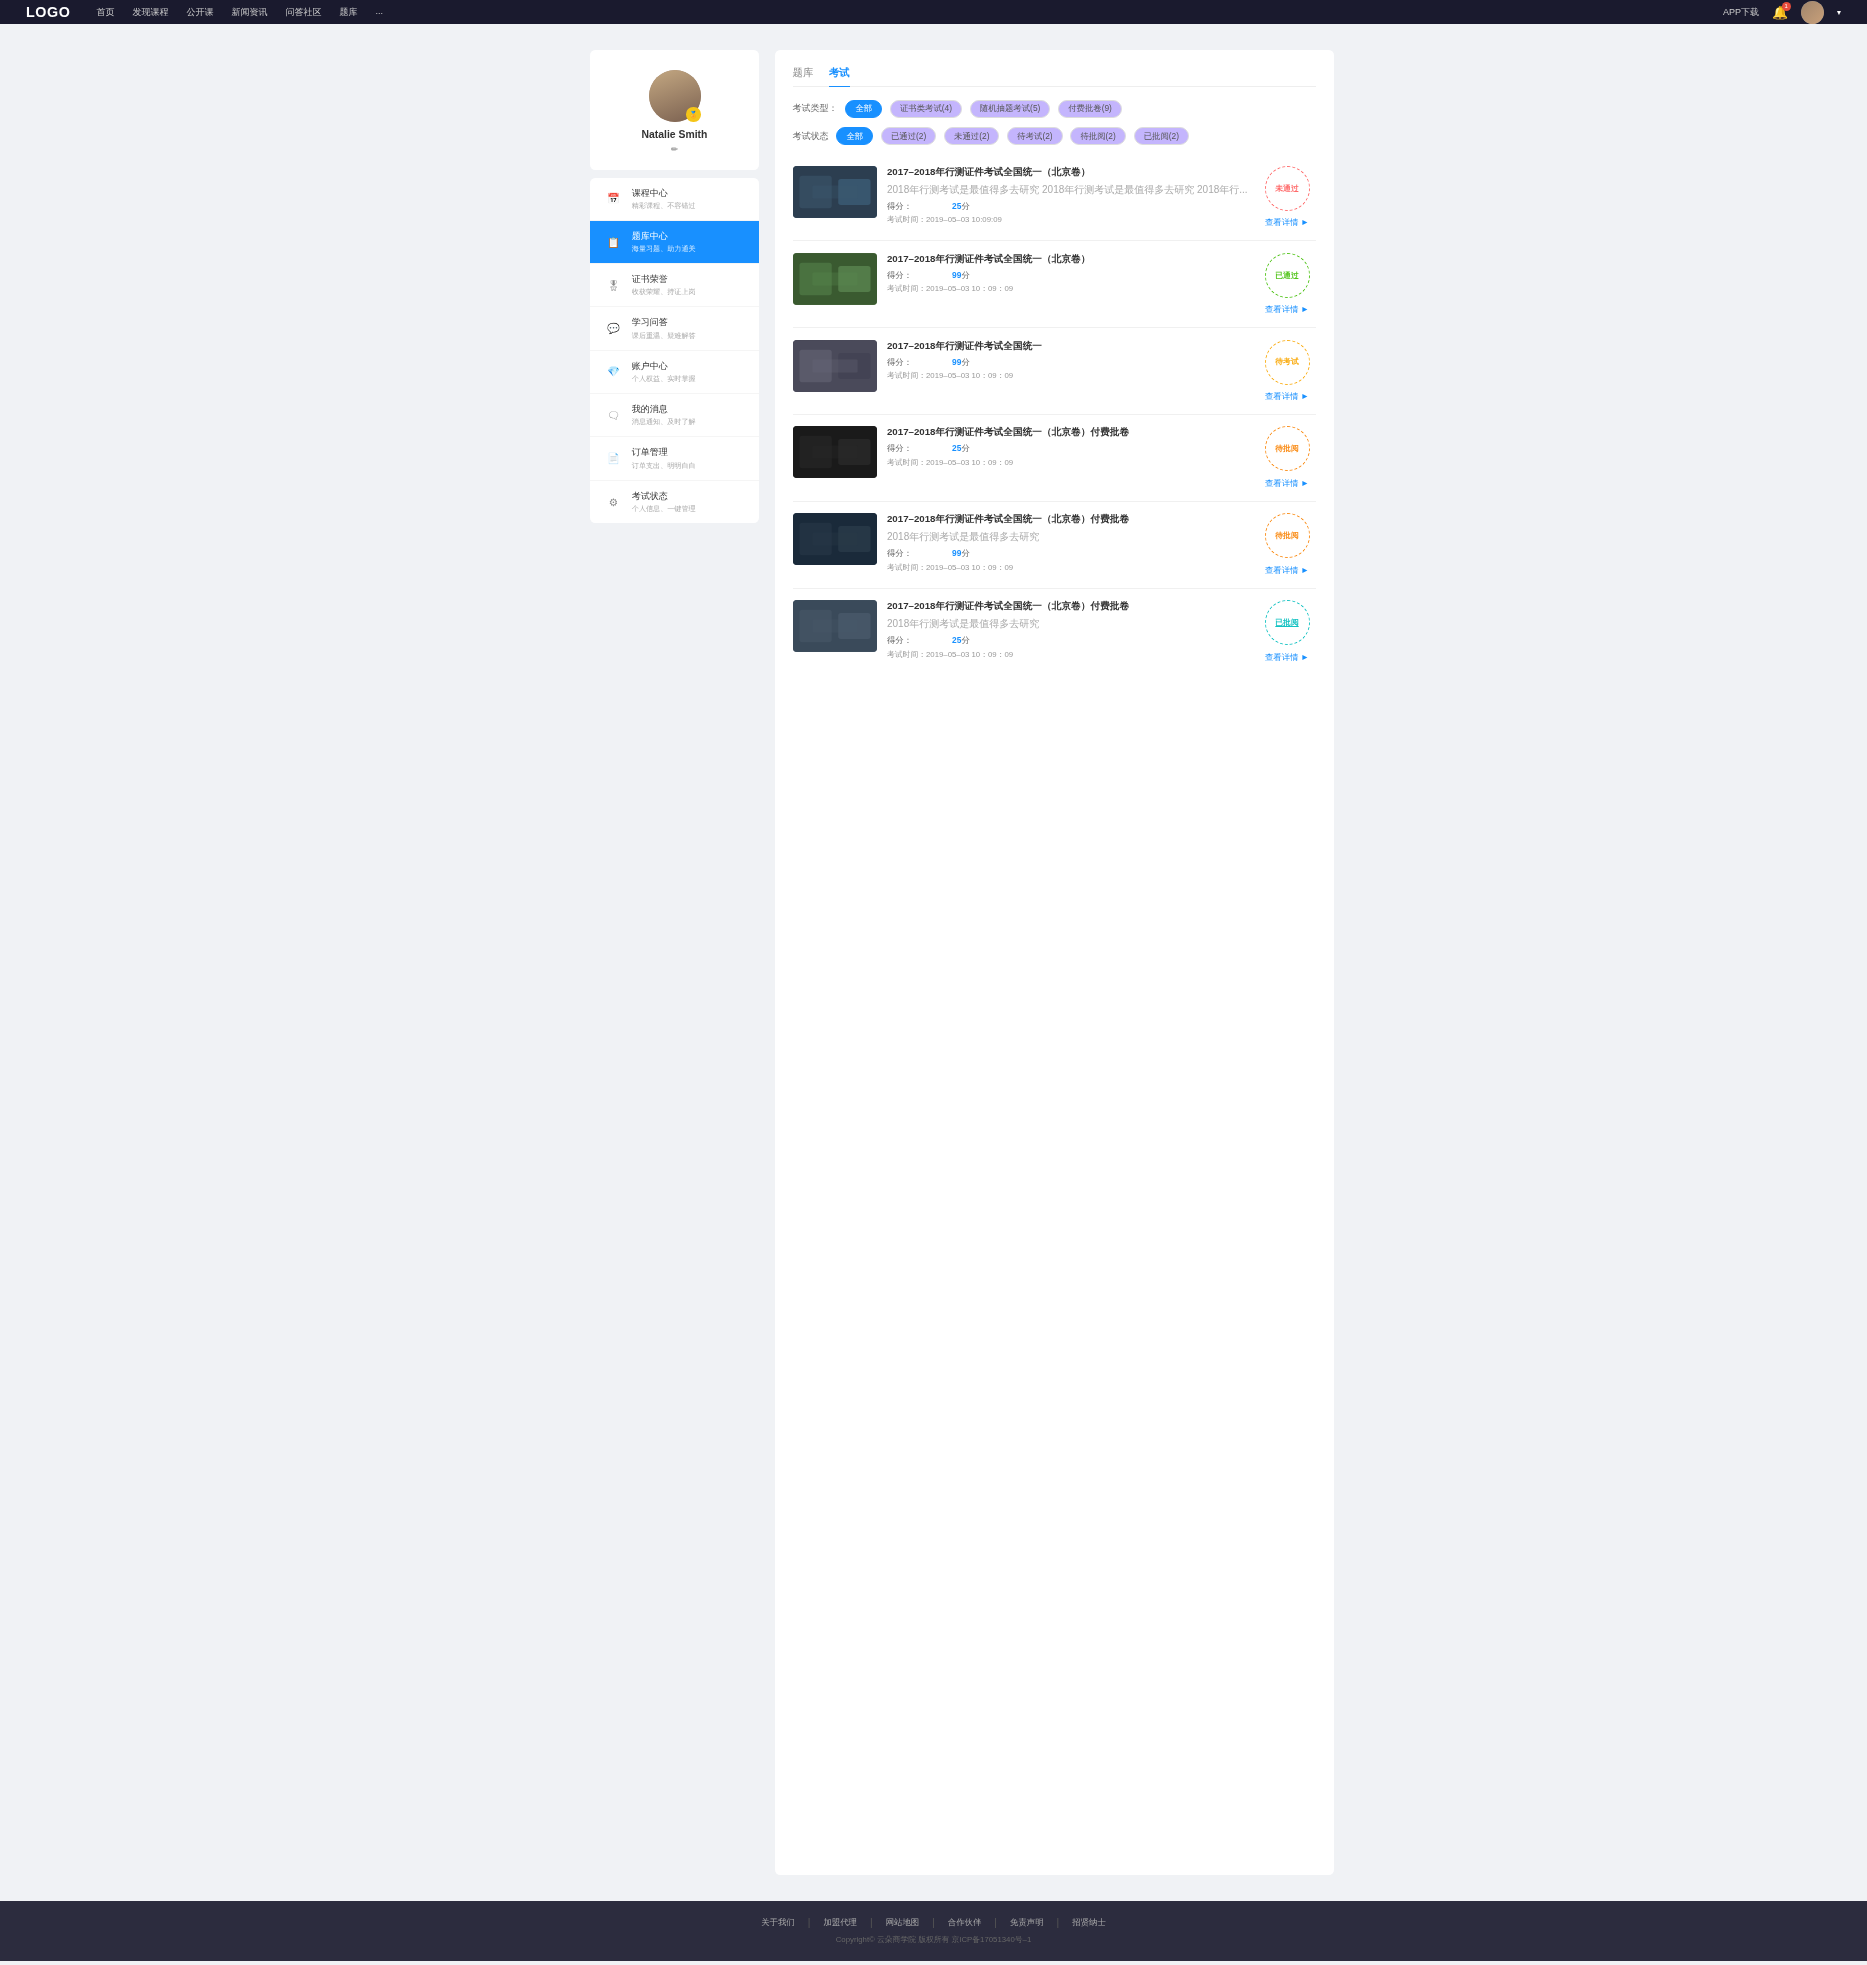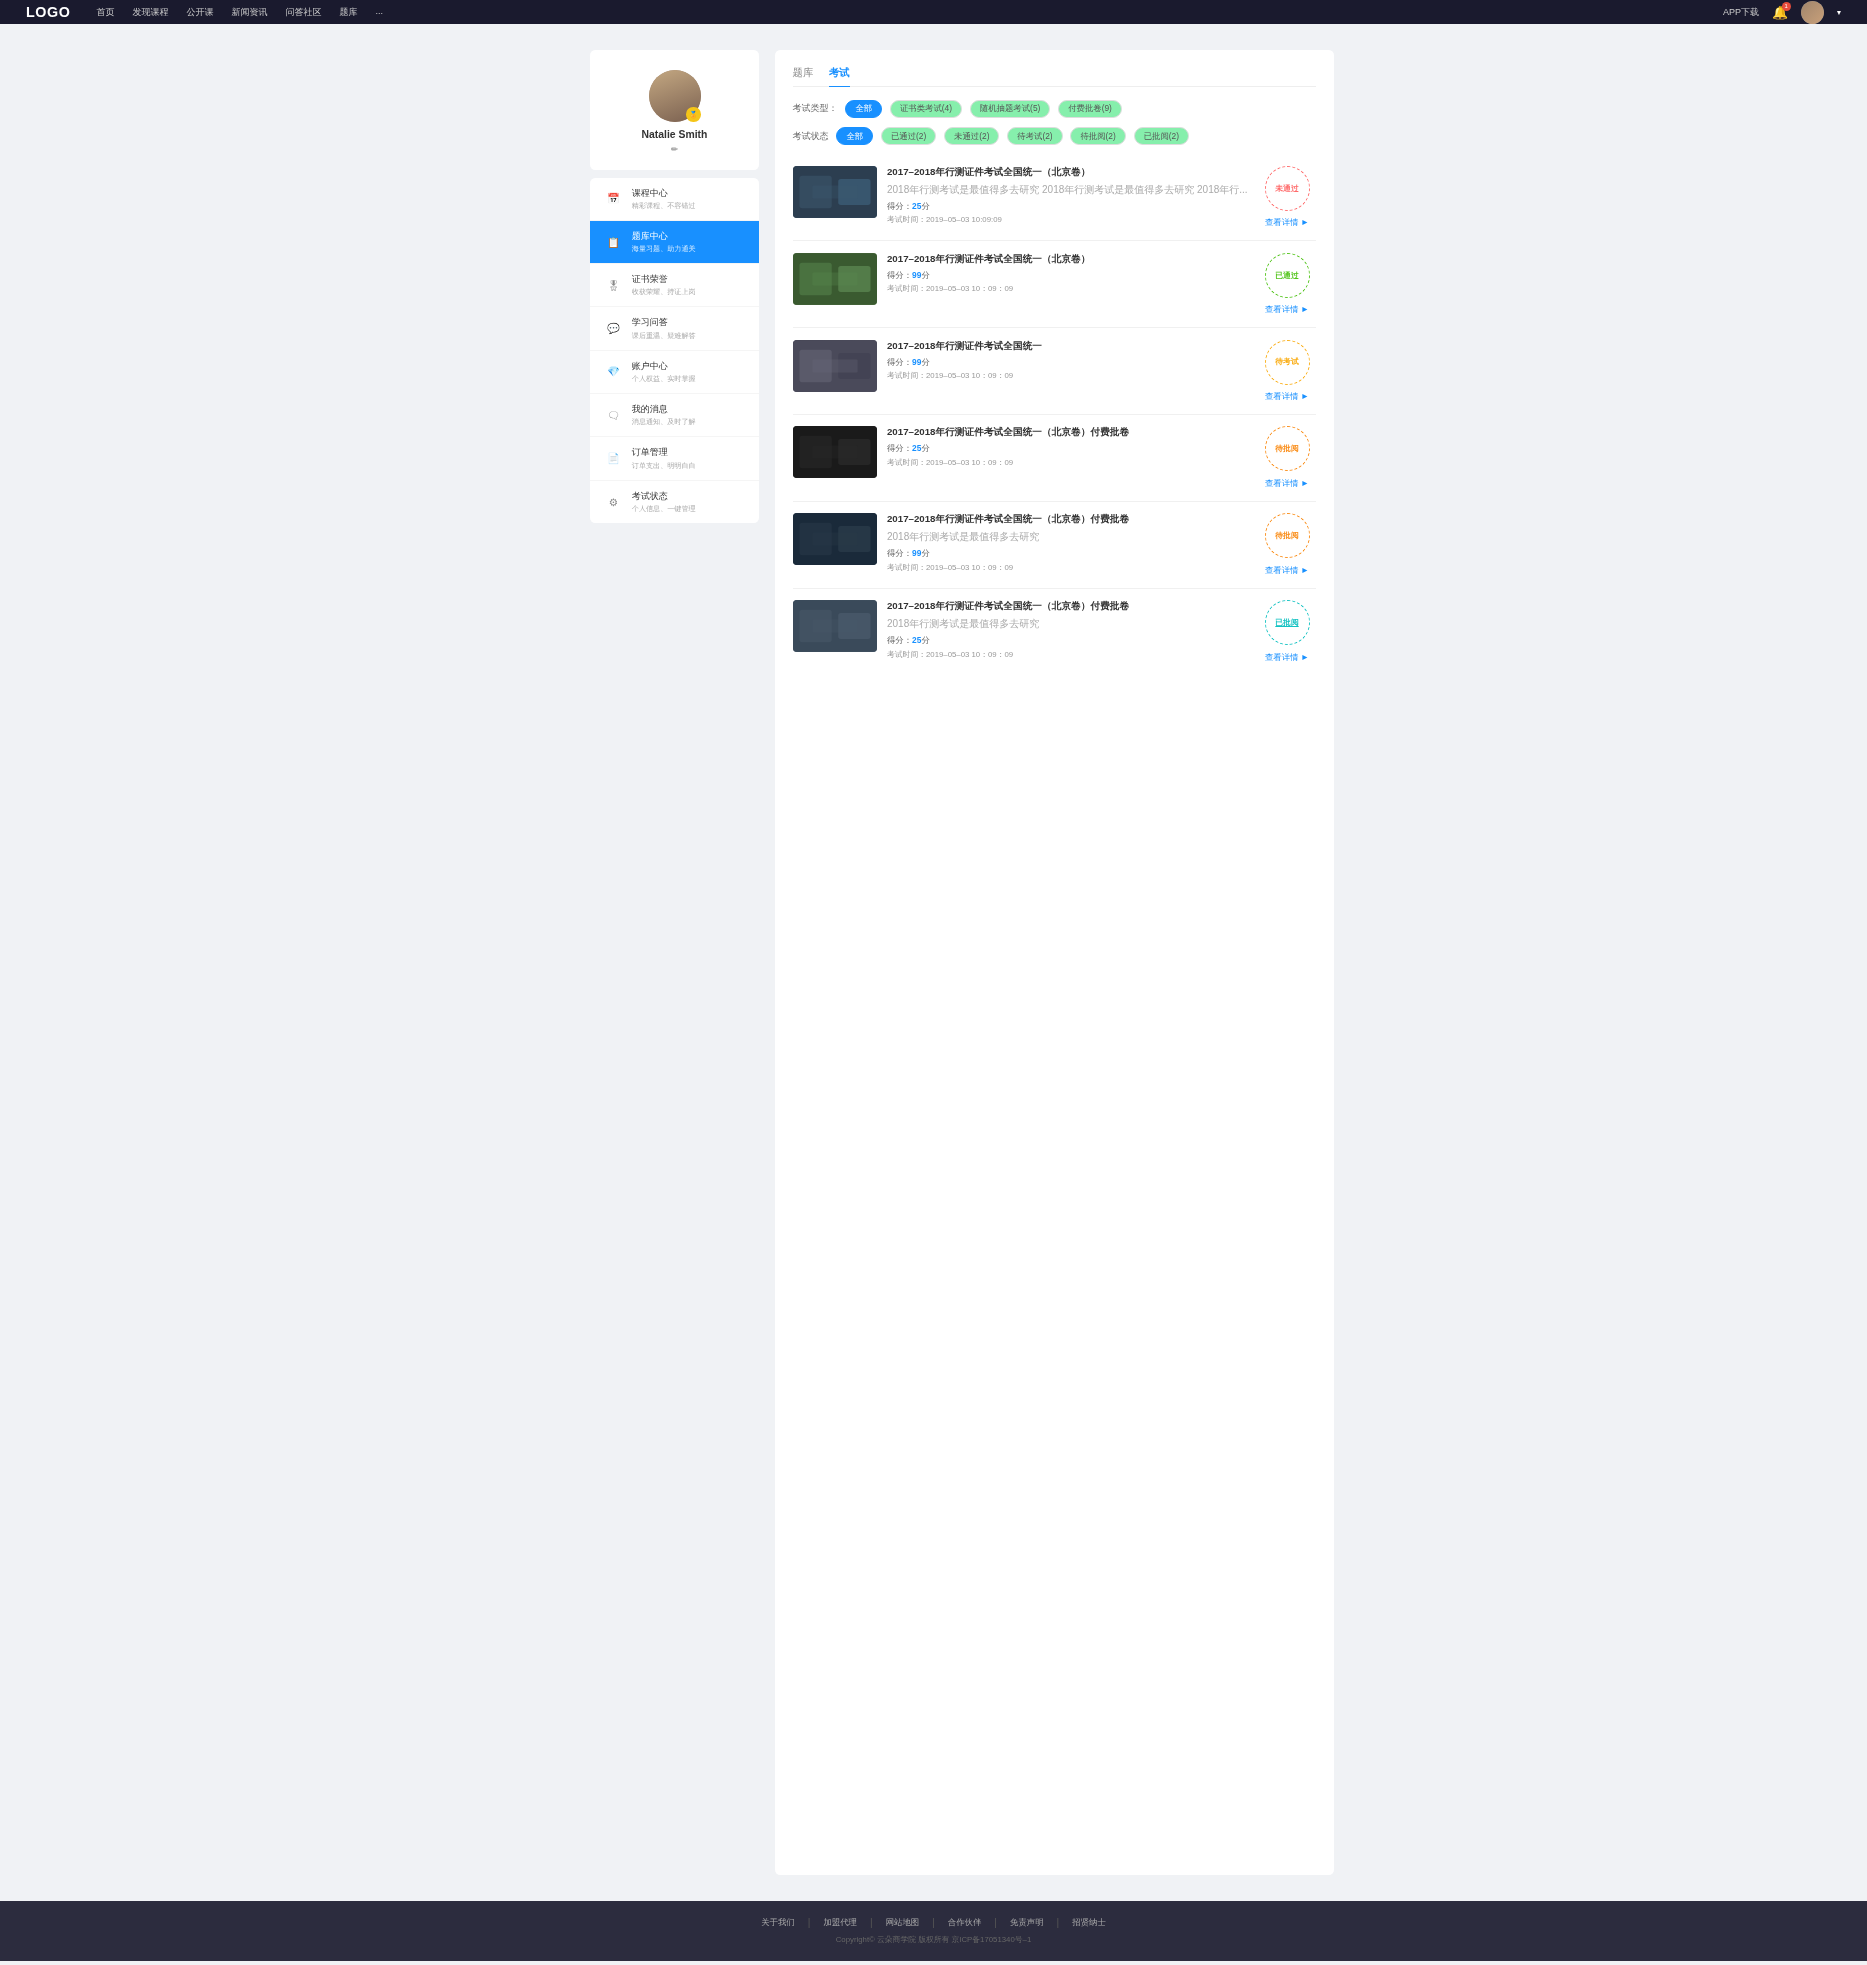--- a/index.html
+++ b/index.html
@@ -242,21 +242,21 @@
       font-size: 9px;
       color: #666;
       white-space: nowrap;
     }
     .filter-btn {
       padding: 2.6px 9px;
       border-radius: 13px;
       font-size: 8.4px;
       cursor: pointer;
       border: 0.6px solid #ddd;
-      background: #86efac;
+      background: #c4b5fd;
       color: #555;
       transition: all 0.2s;
     }
     .filter-btn.active {
       background: #1890ff;
       color: white;
       border-color: #1890ff;
     }
 
     
@@ -295,20 +295,21 @@
       text-overflow: ellipsis;
     }
     .exam-score {
       font-size: 8.4px;
       color: #666;
       margin-bottom: 2.6px;
     }
     .exam-score-num {
       color: #1890ff;
       font-weight: 600;
+      margin-left: 40px;
     }
     .exam-time {
       font-size: 7.8px;
       color: #999;
     }
     .exam-action {
       display: flex;
       flex-direction: column;
       align-items: center;
       justify-content: space-between;

